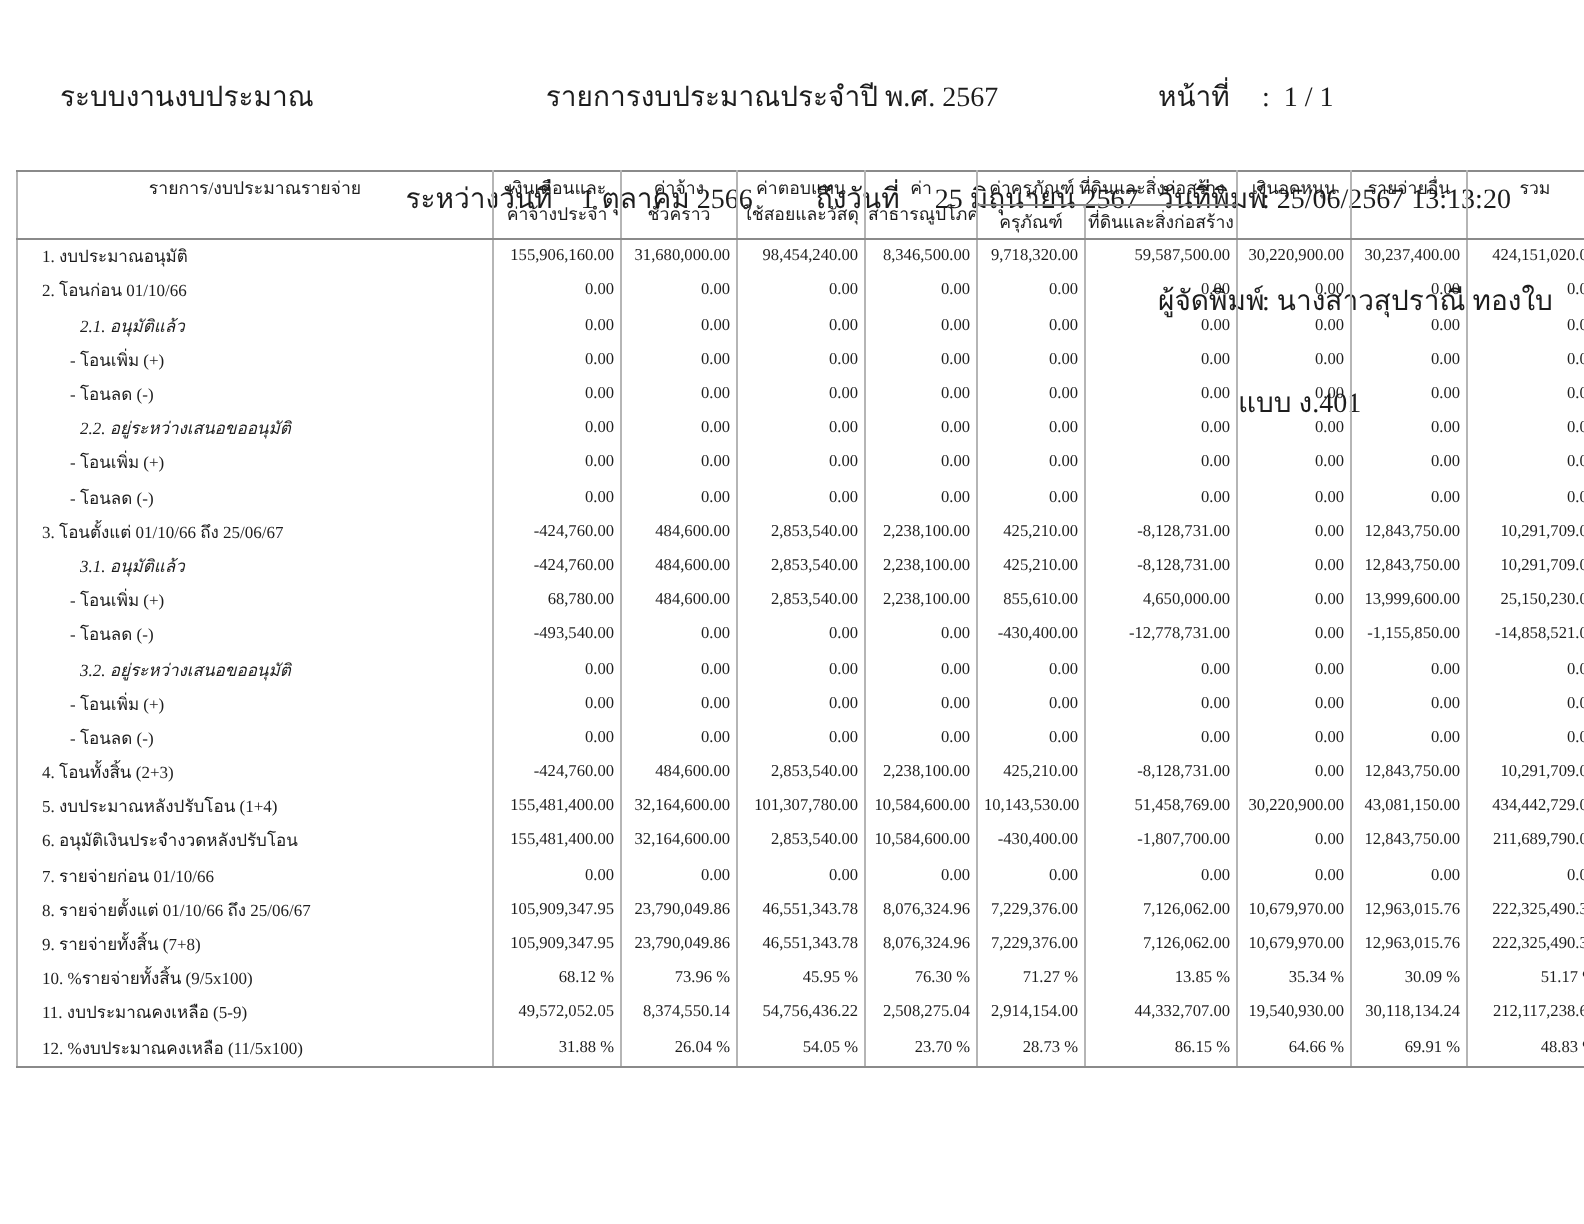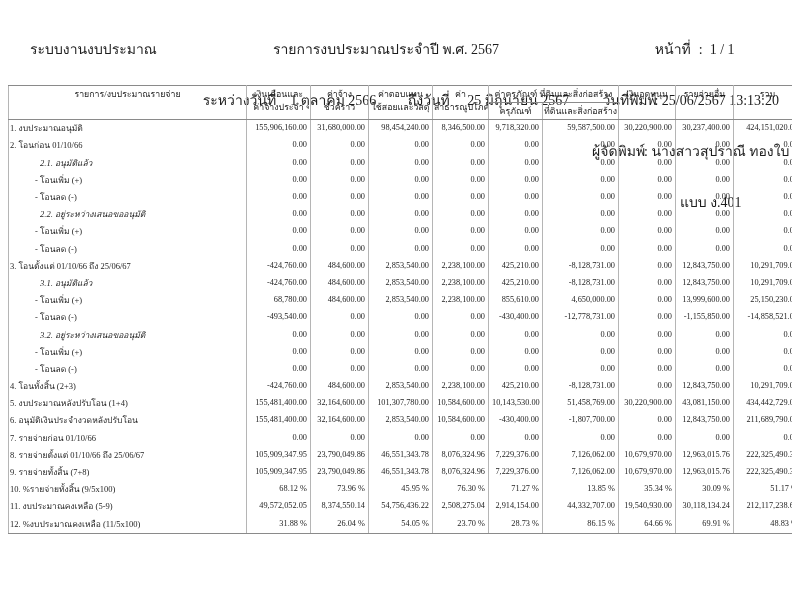--- a/index.html
+++ b/index.html
@@ -9,21 +9,21 @@
     width:792px; height:612px;
     background:#ffffff;
     overflow:hidden;
     font-family:"Liberation Serif", serif;
     color:#1d1d1d;
   }
   
   .page-header { position:relative; height:82px; font-size:14px; }
   .hdr-left { position:absolute; left:30px; top:7px; line-height:17px; white-space:pre; }
   .hdr-center { position:absolute; left:150px; right:170px; top:7px; text-align:center; line-height:17px; white-space:pre; }
-  .hdr-right { position:absolute; left:592px; top:7px; line-height:17px; white-space:pre;text-align:center; }
+  .hdr-right { position:absolute; left:579px; top:7px; line-height:17px; white-space:pre; }
   .hdr-right .lbl { display:inline-block; width:52px; }
   .form-code { padding-left:40px; }
   
   table.report {
     position:absolute; left:8px; top:85px;
     width:776px;
     border-collapse:collapse;
     table-layout:fixed;
     font-size:8.5px;
   }
@@ -42,21 +42,21 @@
     line-height:13px;
     white-space:pre-line;
     font-size:8.8px;
   }
   thead tr.subhead th { border-top:1px solid #9a9a9a; border-bottom:1.2px solid #8a8a8a; }
   thead th.group { padding-bottom:1px; }
   tbody td { padding:2.3px 3px 2.4px 3px; line-height:12.5px; }
   tbody td.label { text-align:left; white-space:nowrap; }
   tbody td.num { text-align:right; white-space:nowrap; font-size:8.3px; }
   tbody tr:last-child td { border-bottom:1.4px solid #8a8a8a; }
-  td.ind0 { padding-left:1px;margin-left:40px; }
+  td.ind0 { padding-left:12px;margin-left:40px; }
   td.ind1 { padding-left:31px;font-style:italic; }
   td.ind2 { padding-left:26px;font-family:Liberation Serif, serif; }
 </style>
 </head>
 <body>
 
 <div class="page">
 
   <div class="page-header">
     <div class="hdr-left">

